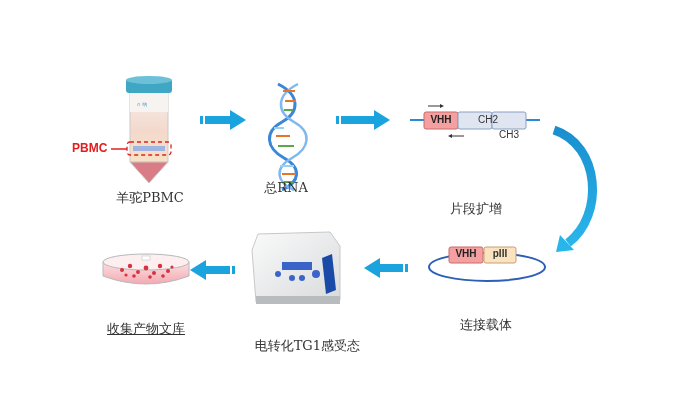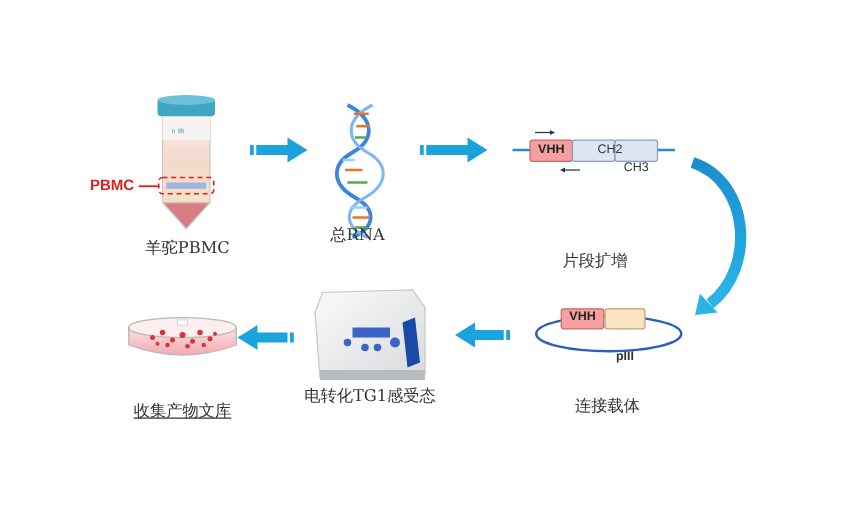--- a/index.html
+++ b/index.html
@@ -137,20 +137,20 @@
   </g>
 </svg>
 
 <div class="label" style="left:72px; top:141px; color:#e02020; font-weight:bold; font-size:12px; font-family:'Liberation Sans',sans-serif;">PBMC</div>
 
 <div class="label box-text" style="left:424px; top:114px; width:34px; color:#222;">VHH</div>
 <div class="label box-text" style="left:458px; top:114px; width:36px; color:#333; font-weight:normal;margin-left:12px;">CH2</div>
 <div class="label box-text" style="left:492px; top:114px; width:34px; color:#333; font-weight:normal;margin-top:15px;">CH3</div>
 
 <div class="label box-text" style="left:449px; top:248px; width:34px; color:#222;">VHH</div>
-<div class="label box-text" style="left:484px; top:248px; width:32px; color:#333;margin-top:32px;">pIII</div>
+<div class="label box-text" style="left:484px; top:248px; width:32px; color:#333;">pIII</div>
 
 <div class="label serif" style="left:104px; top:189px; width:92px;">羊驼PBMC</div>
 <div class="label serif" style="left:256px; top:179px; width:60px;">总RNA</div>
 <div class="label" style="left:436px; top:189px; width:80px;margin-top:11px;">片段扩增</div>
 <div class="label" style="left:446px; top:316px; width:80px;">连接载体</div>
-<div class="label serif" style="left:232px; top:308px; width:128px;">电转化TG1感受态</div>
+<div class="label serif" style="left:232px; top:337px; width:128px;text-align:right;">电转化TG1感受态</div>
 <div class="label" style="left:90px; top:320px; width:112px;text-decoration:underline;">收集产物文库</div>
 
 </body></html>

